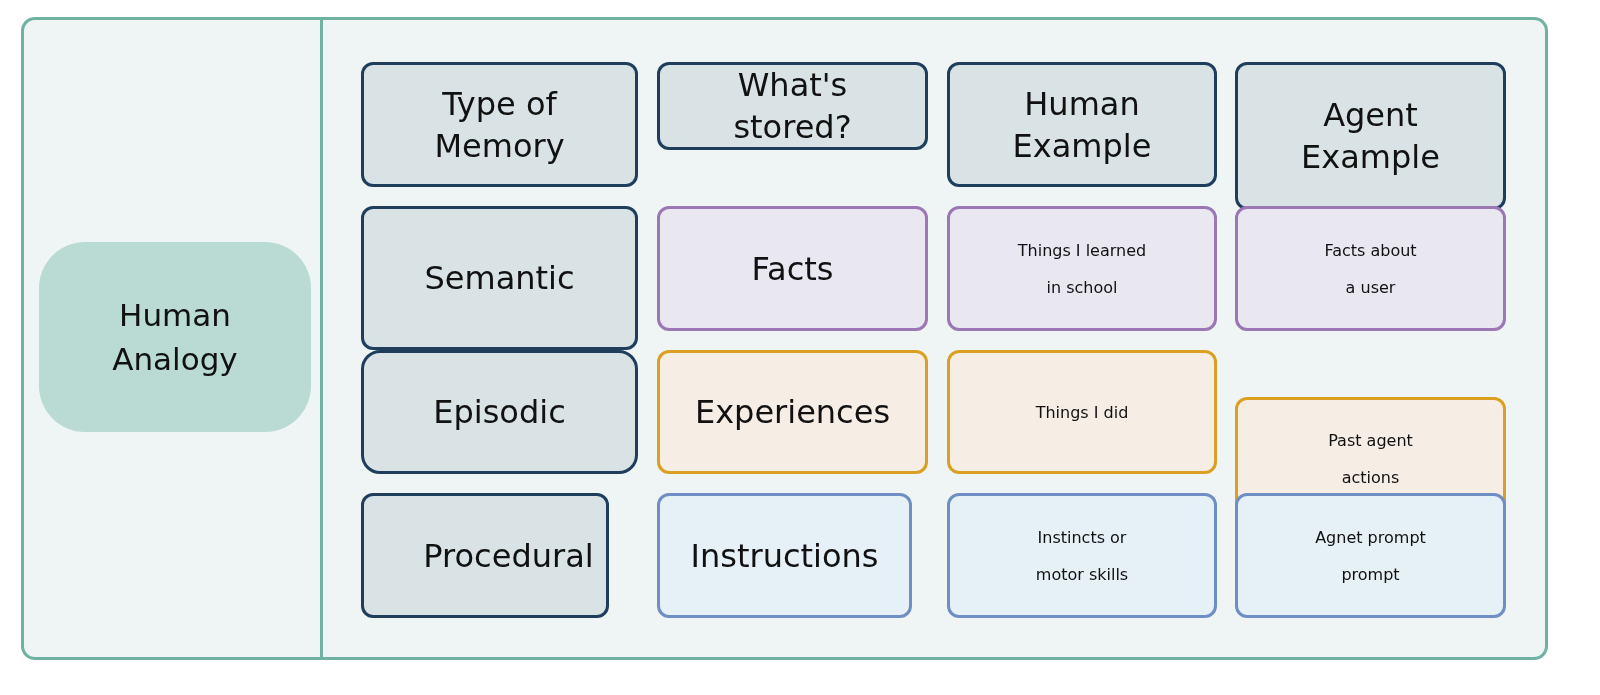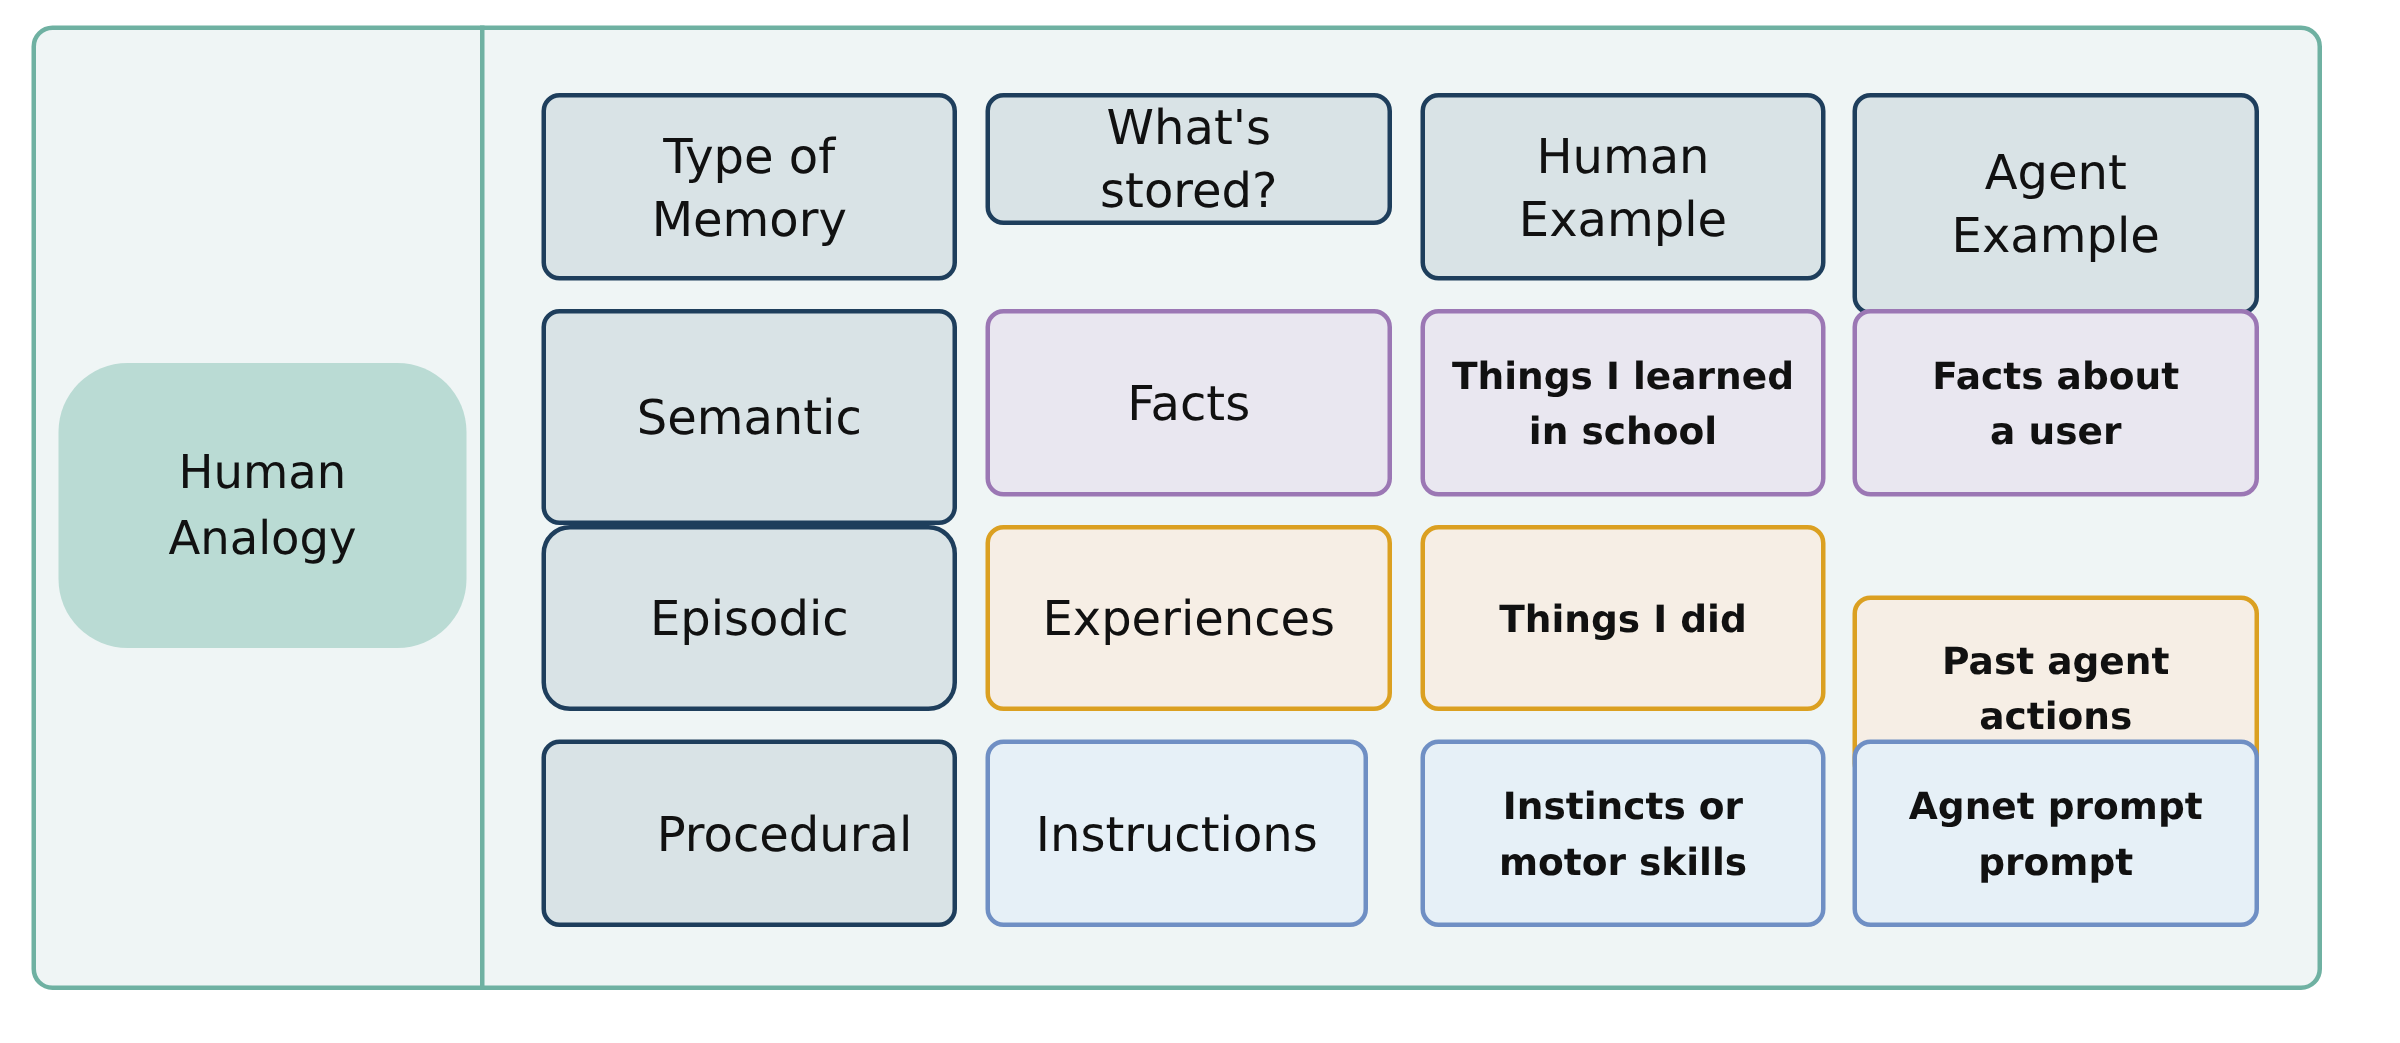--- a/index.html
+++ b/index.html
@@ -7,21 +7,21 @@
            font-family: "DejaVu Sans", sans-serif; color: #111111; }
     .frame { position: absolute; left: 21px; top: 17px; width: 1521px; height: 637px;
              border: 3px solid #6fb1a2; border-radius: 14px; background: #eff5f5; }
     .divider { position: absolute; left: 320px; top: 17px; width: 3px; height: 643px; background: #6fb1a2; }
     .pill { position: absolute; left: 39px; top: 242px; width: 272px; height: 190px;
             border-radius: 46px; background: #badbd4; display: flex; align-items: center;
             justify-content: center; text-align: center; font-size: 31px; line-height: 44px; }
     .cell { position: absolute; box-sizing: border-box; border-radius: 12px; border: 3px solid;
             display: flex; align-items: center; justify-content: center; text-align: center;
             font-size: 32px; line-height: 42px; white-space: pre-line; }
-    .cell.small { font-size: 25px; line-height: 37px; font-weight: bold; }
+    .cell.small { font-size: 16px; line-height: 37px; }
     .c-head { background: #d9e3e6; border-color: #1e3e5c; }
     .c-sem { background: #e9e7f0; border-color: #9b77b4; }
     .c-epi { background: #f6eee5; border-color: #dba021; }
     .c-pro { background: #e6f0f7; border-color: #6f8fc4; }
   </style>
 </head>
 <body>
 
 <div class="frame"></div>
 <div class="divider"></div>
@@ -46,18 +46,18 @@
 in school</div>
 <div class="cell c-sem small" style="left:1235px;top:206px;width:271px;height:125px;">Facts about
 a user</div>
 
 <div class="cell c-head" style="left:361px;top:350px;width:277px;height:124px;border-radius:19px;">Episodic</div>
 <div class="cell c-epi" style="left:657px;top:350px;width:271px;height:124px;">Experiences</div>
 <div class="cell c-epi small" style="left:947px;top:350px;width:270px;height:124px;">Things I did</div>
 <div class="cell c-epi small" style="left:1235px;top:350px;width:271px;height:124px;margin-top:47px;">Past agent
 actions</div>
 
-<div class="cell c-head" style="left:361px;top:493px;width:277px;height:125px;padding-left:47px;">Procedural</div>
+<div class="cell c-head" style="left:361px;top:493px;width:248px;height:125px;padding-left:47px;">Procedural</div>
 <div class="cell c-pro" style="left:657px;top:493px;width:255px;height:125px;">Instructions</div>
 <div class="cell c-pro small" style="left:947px;top:493px;width:270px;height:125px;">Instincts or
 motor skills</div>
 <div class="cell c-pro small" style="left:1235px;top:493px;width:271px;height:125px;">Agnet prompt
 prompt</div>
 
 </body></html>

